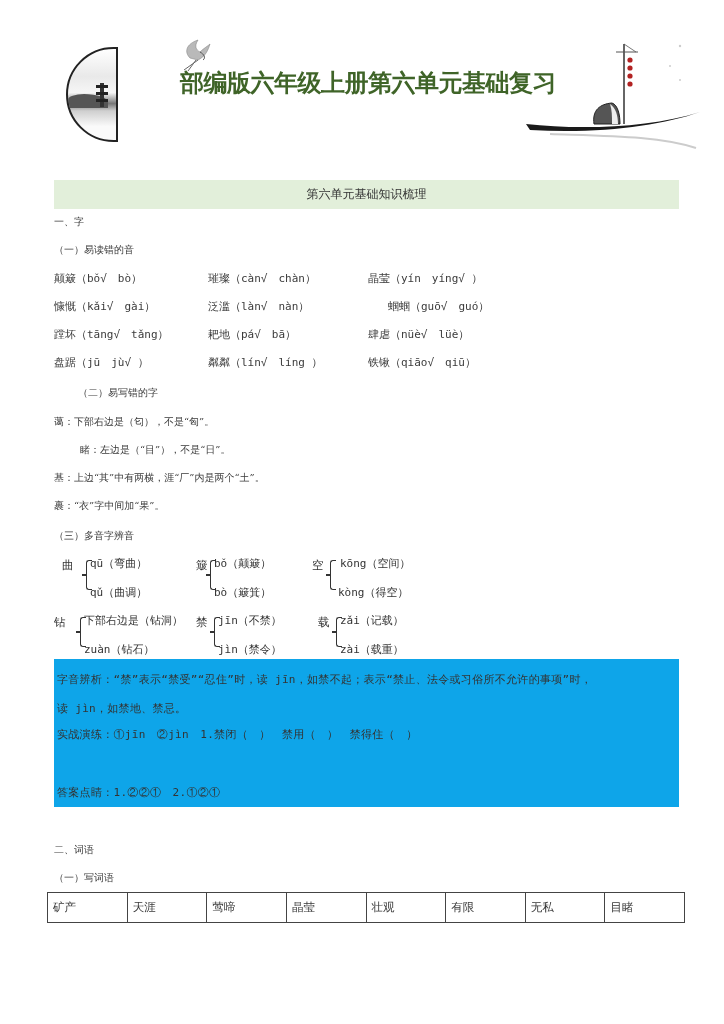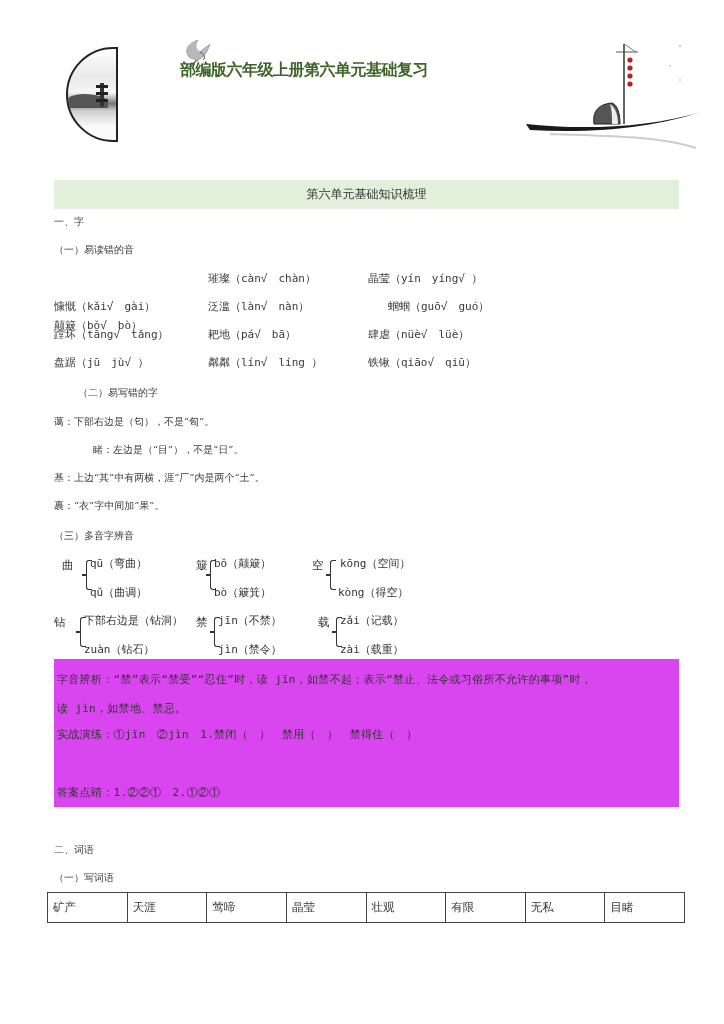--- a/index.html
+++ b/index.html
@@ -9,37 +9,37 @@
     
     .banner { position: absolute; left: 0; top: 0; width: 724px; height: 160px; }
     .half-circle { position: absolute; left: 66px; top: 47px; width: 52px; height: 95px;
       border: 2px solid #222; border-right: 2px solid #222; border-radius: 48px 0 0 48px;
       overflow: hidden; background: linear-gradient(#ffffff 0%, #e9e9e9 30%, #f6f6f6 48%, #777 60%, #cfcfcf 68%, #fafafa 85%); }
     .half-circle .hill { position: absolute; left: 0; top: 45px; width: 40px; height: 14px; background: #555; border-radius: 40% 60% 0 0; }
     .half-circle .pagoda { position: absolute; left: 28px; top: 34px; width: 12px; height: 24px; }
     .half-circle .pagoda i { position: absolute; left: 0; width: 12px; height: 3px; background: #222; }
     .half-circle .pagoda b { position: absolute; left: 4px; top: 0; width: 4px; height: 24px; background: #333; }
     .crane { position: absolute; left: 176px; top: 38px; width: 40px; height: 34px; }
-    .main-title { position: absolute; left: 180px; top: 60px; font-family: "DejaVu Sans", "Liberation Sans", sans-serif;
-      font-weight: bold; font-size: 16px; color: #3f6428; letter-spacing: -0.5px; white-space: nowrap; }
+    .main-title { position: absolute; left: 180px; top: 67px; font-family: "DejaVu Sans", "Liberation Sans", sans-serif;
+      font-weight: bold; font-size: 24px; color: #3f6428; letter-spacing: -0.5px; white-space: nowrap; }
     .boat { position: absolute; left: 520px; top: 40px; width: 200px; height: 110px; }
 
     
     .content { position: absolute; left: 54px; top: 180px; width: 625px; font-size: 11.5px; }
     .section-header { height: 29px; background: #e2efda; text-align: center; line-height: 29px; font-size: 12px; color: #333; }
     .line { position: absolute; white-space: nowrap; font-size: 10px; color: #3a3a3a; }
     .mono { font-family: "DejaVu Sans Mono", "Liberation Mono", monospace; font-size: 11px; }
 
     .brace-grp { position: absolute; }
     .brace-char { position: absolute; left: 0; top: 4px; font-size: 11.5px; }
     .brace { position: absolute; top: 6px; width: 6px; height: 30px; border: 1.5px solid #333; border-right: none; border-radius: 3px 0 0 3px; }
     .brace::before { content: ""; position: absolute; left: -5px; top: 13px; width: 5px; height: 1.5px; background: #333; }
     .brace-row { position: absolute; white-space: nowrap; }
 
-    .green-box { position: absolute; left: 54px; top: 659px; width: 625px; height: 148px; background: #d946ef; }
+    .green-box { position: absolute; left: 54px; top: 659px; width: 625px; height: 148px; background: #0ea5e9; }
     .green-box .gl { position: absolute; left: 3px; white-space: nowrap; font-family: "DejaVu Sans Mono", "Liberation Mono", monospace; font-size: 11px; color: #333; letter-spacing: 0.3px; }
 
     table.words { position: absolute; left: 47px; top: 892px; width: 638px; border-collapse: collapse; }
     table.words td { border: 1px solid #444; height: 30px; padding-left: 5px; font-size: 11.5px; color: #3a3a3a; width: 80px; }
   </style>
 </head>
 <body>
 
 <div class="banner">
   <div class="half-circle">
@@ -78,39 +78,39 @@
   </svg>
 </div>
 
 <div class="content">
   <div class="section-header">第六单元基础知识梳理</div>
 </div>
 
 <div class="line" style="left:54px; top:215px;">一、字</div>
 <div class="line" style="left:54px; top:243px;">（一）易读错的音</div>
 
-<div class="line mono" style="left:54px; top:271px;margin-top:47px;">颠簸（bǒ√　bò）</div>
+<div class="line mono" style="left:54px; top:271px;">颠簸（bǒ√　bò）</div>
 <div class="line mono" style="left:208px; top:271px;">璀璨（càn√　chàn）</div>
 <div class="line mono" style="left:368px; top:271px;">晶莹（yín　yíng√ ）</div>
 
 <div class="line mono" style="left:54px; top:299px;">慷慨（kǎi√　gài）</div>
 <div class="line mono" style="left:208px; top:299px;">泛滥（làn√　nàn）</div>
 <div class="line mono" style="left:388px; top:299px;">蝈蝈（guō√　guó）</div>
 
 <div class="line mono" style="left:54px; top:327px;">蹚坏（tāng√　tǎng）</div>
 <div class="line mono" style="left:208px; top:327px;">耙地（pá√　bā）</div>
 <div class="line mono" style="left:368px; top:327px;">肆虐（nüè√　lüè）</div>
 
 <div class="line mono" style="left:54px; top:355px;">盘踞（jū　jù√ ）</div>
 <div class="line mono" style="left:208px; top:355px;">粼粼（lín√　líng ）</div>
 <div class="line mono" style="left:368px; top:355px;">铁锹（qiāo√　qiū）</div>
 
 <div class="line" style="left:54px; top:386px;margin-left:24px;">（二）易写错的字</div>
 <div class="line" style="left:54px; top:415px;">蔼：下部右边是（匂），不是“匈”。</div>
-<div class="line" style="left:67px; top:443px;padding-left:26px;">睹：左边是（“目”），不是“日”。</div>
+<div class="line" style="left:54px; top:443px;padding-left:26px;">睹：左边是（“目”），不是“日”。</div>
 <div class="line" style="left:54px; top:471px;">基：上边“其”中有两横，涯“厂”内是两个“土”。</div>
 <div class="line" style="left:54px; top:499px;">裹：“衣”字中间加“果”。</div>
 
 <div class="line" style="left:54px; top:529px;">（三）多音字辨音</div>
 
 <div class="brace-grp" style="left:62px; top:554px; width:140px; height:46px;">
   <span class="brace-char">曲</span>
   <span class="brace" style="left:24px;"></span>
   <span class="brace-row mono" style="left:28px; top:2px;">qū（弯曲）</span>
   <span class="brace-row mono" style="left:28px; top:31px;">qǔ（曲调）</span>

